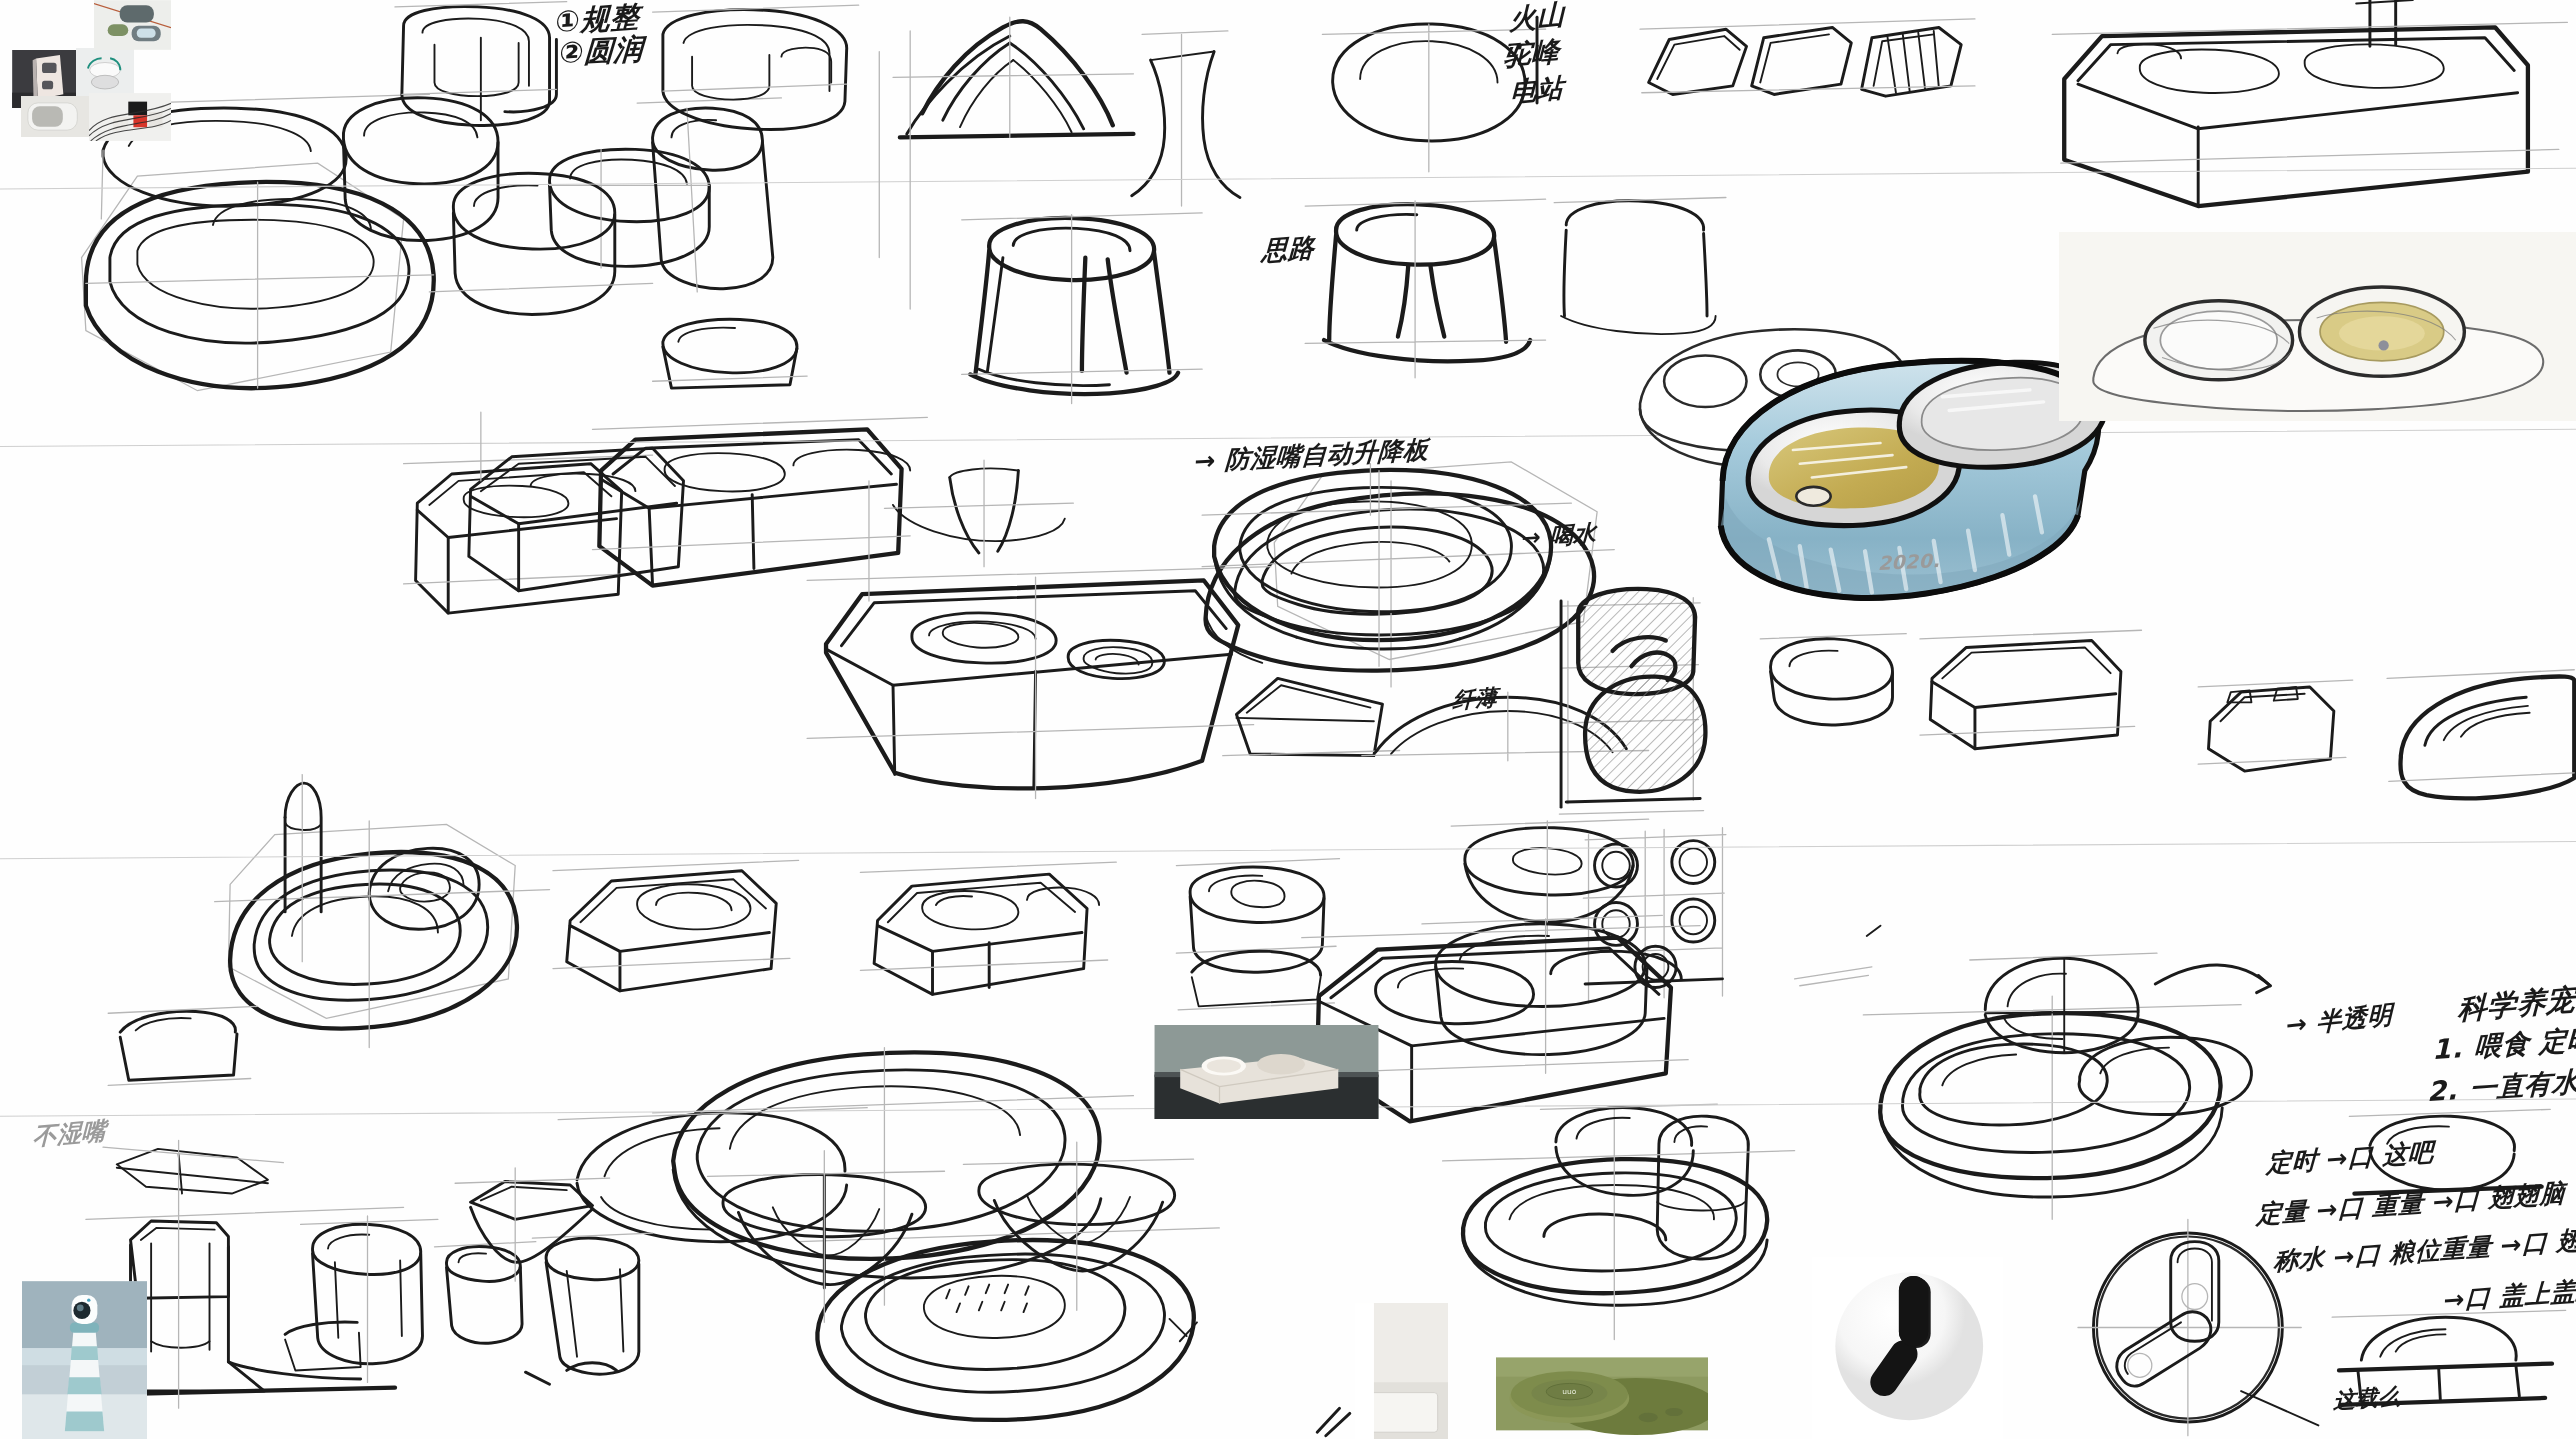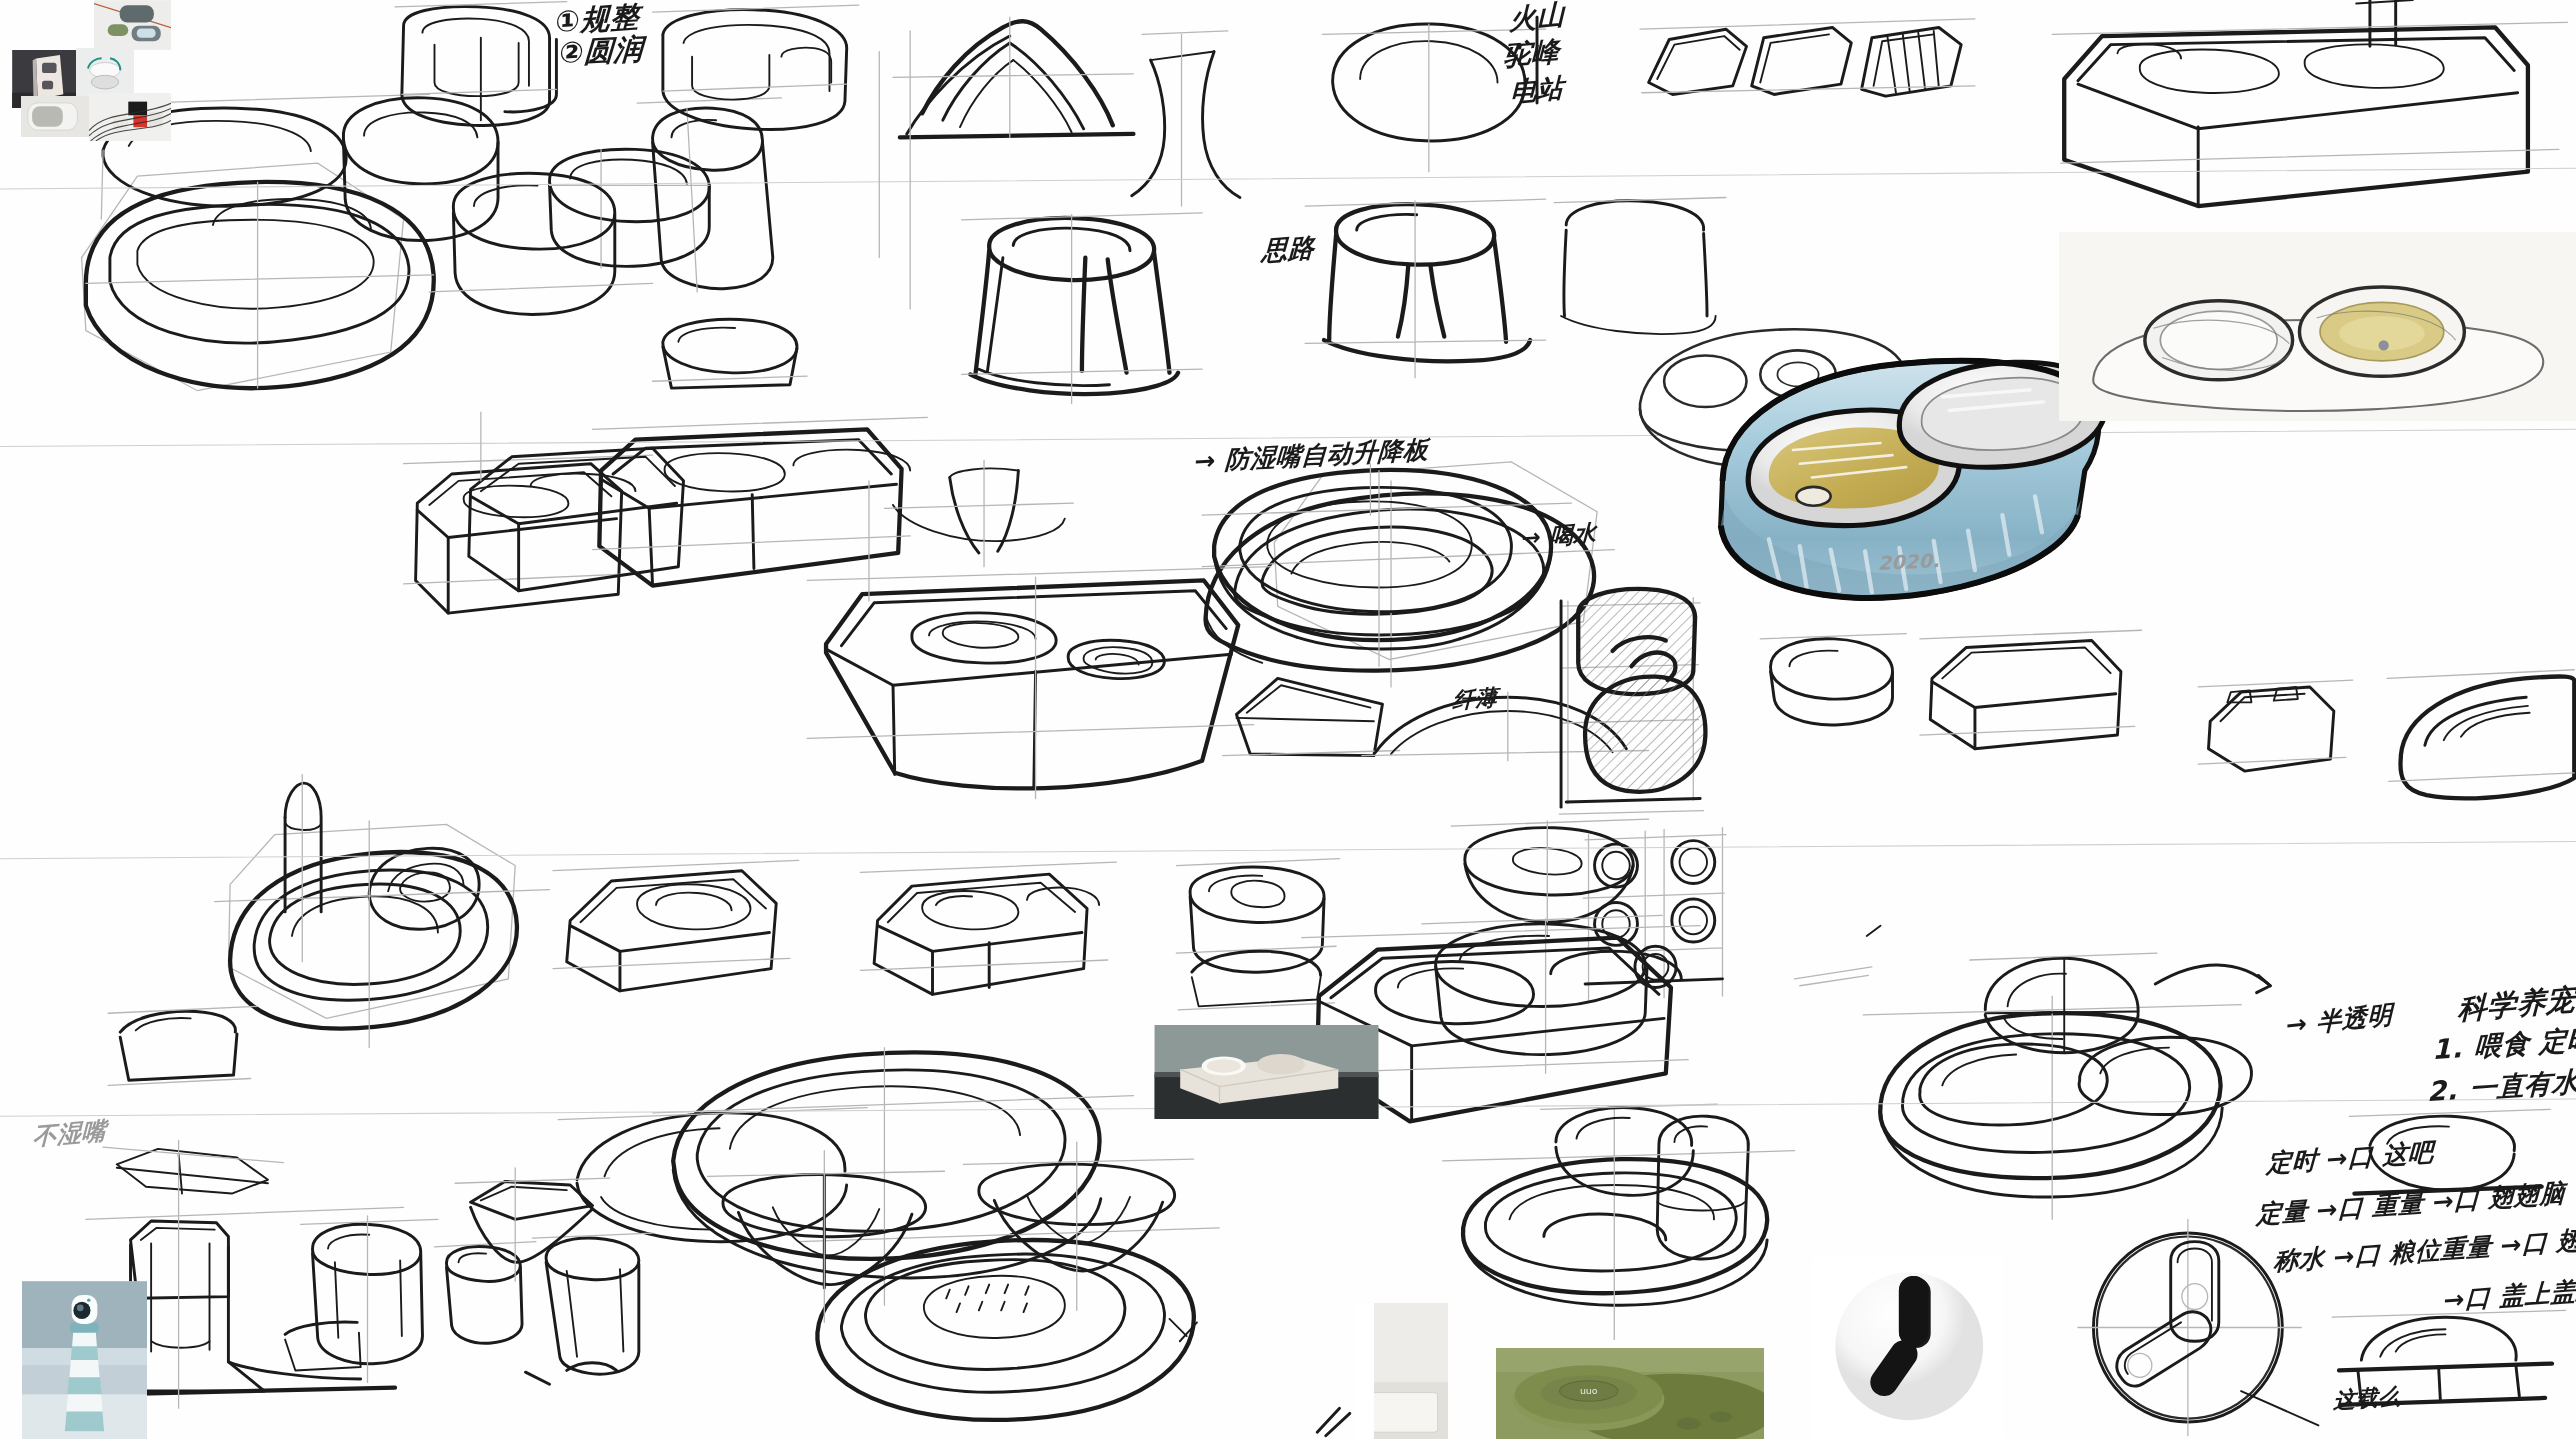--- a/index.html
+++ b/index.html
@@ -596,21 +596,21 @@
       <rect y="55" width="262" height="6" fill="#4d5354"></rect>
       <path d="M30 52 L168 38 L215 52 L215 74 L76 92 L30 74 Z" fill="#e7e2da"></path>
       <path d="M30 52 L76 72 L215 52" fill="none" stroke="#cfc9bf" stroke-width="1.5"></path>
       <path d="M76 72 L76 92" stroke="#cfc9bf" stroke-width="1.5"></path>
       <ellipse cx="81" cy="48" rx="26" ry="11" fill="#fbf9f5"></ellipse>
       <ellipse cx="81" cy="48" rx="20" ry="8" fill="#eae5dd"></ellipse>
       <ellipse cx="148" cy="46" rx="28" ry="12" fill="#ddd7cd"></ellipse>
     </svg>
   </div>
 
-  <div class="photo" style="left:1496px;top:1348px;width:268px;height:92px;">
+  <div class="photo" style="left:1496px;top:1348px;width:212px;height:92px;">
     <svg viewBox="0 0 312 107" style="width:100%;height:100%;display:block;">
       <rect width="312" height="107" fill="#8d9a60"></rect>
       <rect y="0" width="312" height="28" fill="#97a46b"></rect>
       <ellipse cx="206" cy="72" rx="120" ry="42" fill="#6d7b3d"></ellipse>
       <ellipse cx="108" cy="60" rx="88" ry="36" fill="#8b9757"></ellipse>
       <ellipse cx="108" cy="54" rx="86" ry="34" fill="#7e8c4c"></ellipse>
       <ellipse cx="108" cy="52" rx="56" ry="20" fill="#77854a"></ellipse>
       <ellipse cx="108" cy="50" rx="34" ry="12" fill="#6f7d44" stroke="#5d6b36" stroke-width="1.2"></ellipse>
       <text x="108" y="54" text-anchor="middle" font-family="DejaVu Sans, sans-serif" font-size="11" fill="#e7eddb">uuo</text>
       <ellipse cx="224" cy="88" rx="14" ry="7" fill="#63713a"></ellipse>

